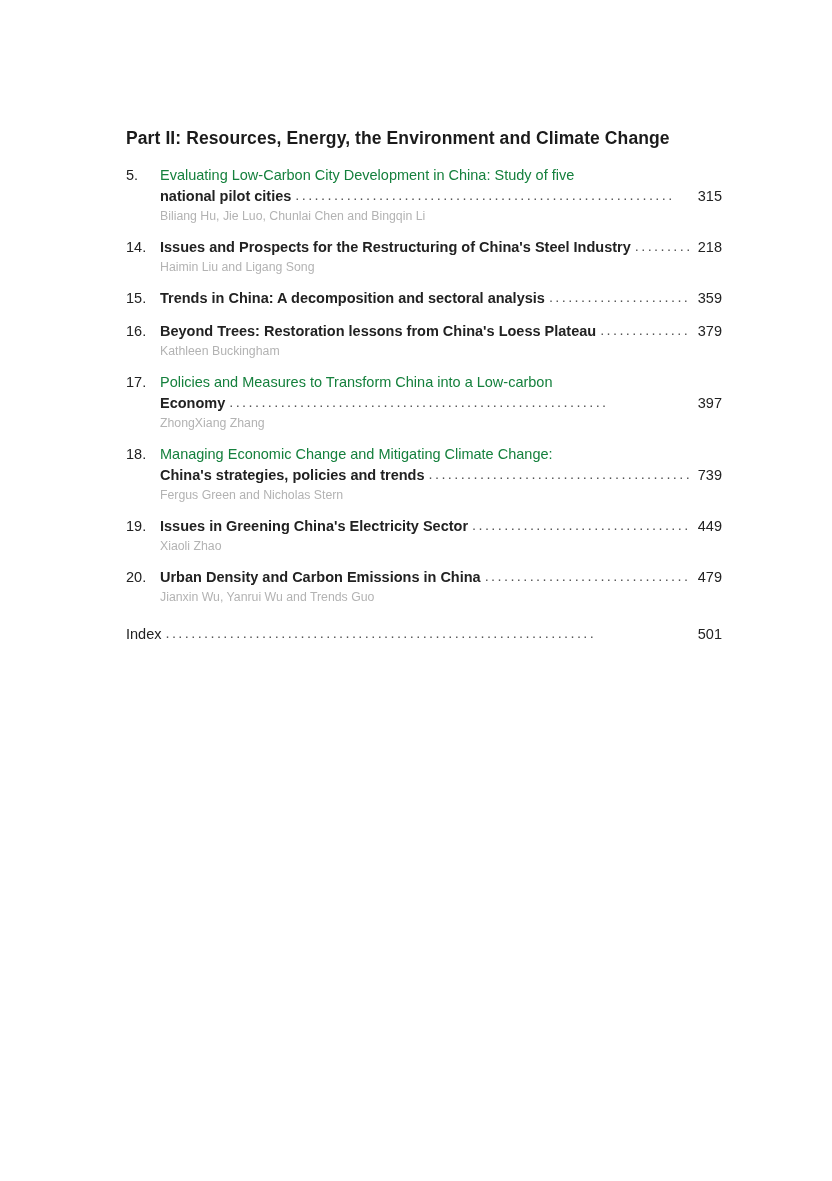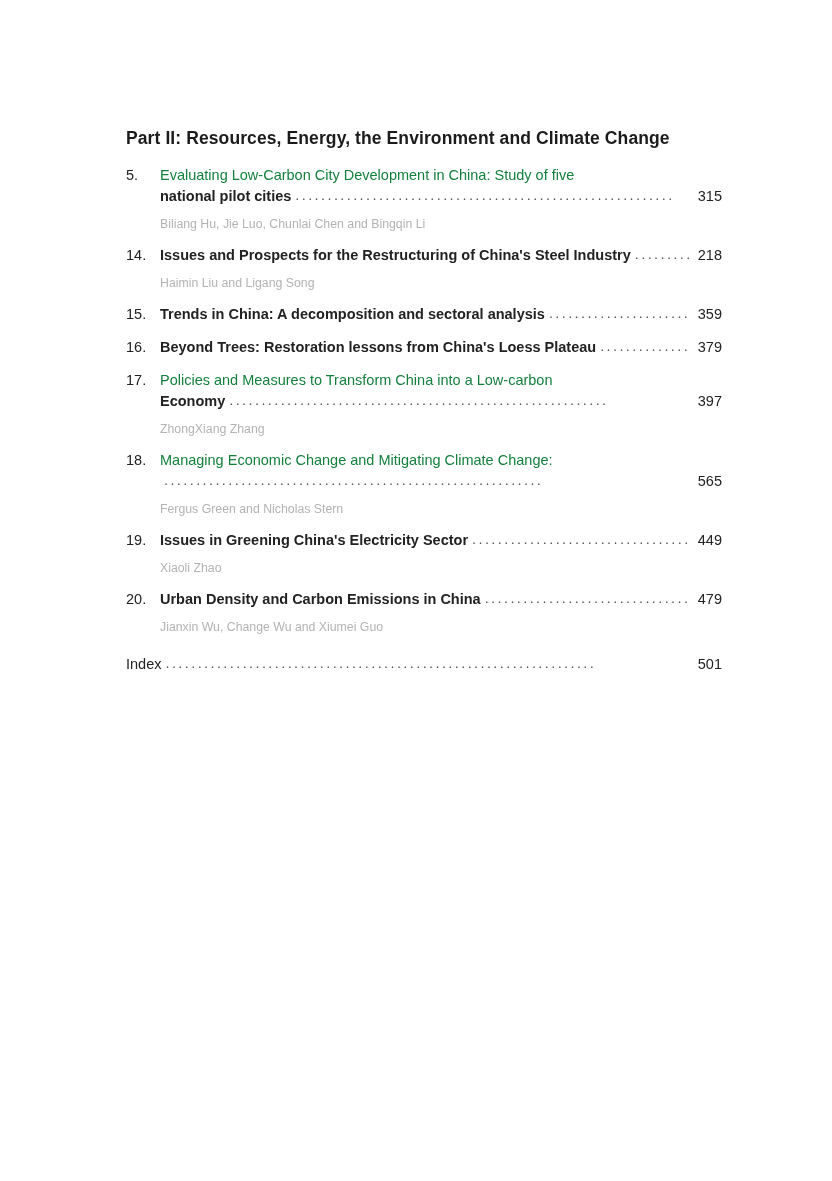--- a/index.html
+++ b/index.html
@@ -81,21 +81,21 @@
     flex: 0 0 auto;
     font-size: 14.5px;
     color: #222222;
     text-align: right;
     min-width: 28px;
   }
   .authors {
     font-size: 12.3px;
     color: #b3b3b3;
     line-height: 18px;
-    margin-top: 8px;
+    margin-top: 0;
   }
   .index-row {
     display: flex;
     align-items: baseline;
     margin-top: 20px;
     font-size: 14.5px;
     color: #222222;
   }
   .index-row .label {
     flex: 0 0 auto;
@@ -149,20 +149,21 @@
     </div>
 
     <div class="toc-entry">
       <div class="entry-num">16.</div>
       <div class="entry-body">
         <div class="entry-title-line">
           <span class="txt">Beyond Trees: Restoration lessons from China's Loess Plateau</span>
           <span class="leader">...........................................................</span>
           <span class="page-num">379</span>
         </div>
+        <div class="authors">Kathleen Buckingham</div>
       </div>
     </div>
 
     <div class="toc-entry">
       <div class="entry-num">17.</div>
       <div class="entry-body">
         <div class="entry-title-first">Policies and Measures to Transform China into a Low-carbon</div>
         <div class="entry-title-line">
           <span class="txt">Economy</span>
           <span class="leader">...........................................................</span>
@@ -170,22 +171,23 @@
         </div>
         <div class="authors">ZhongXiang Zhang</div>
       </div>
     </div>
 
     <div class="toc-entry">
       <div class="entry-num">18.</div>
       <div class="entry-body">
         <div class="entry-title-first">Managing Economic Change and Mitigating Climate Change:</div>
         <div class="entry-title-line">
-          <span class="leader">...........................................................</span>
-          <span class="page-num">565</span>
+          <span class="txt">China's strategies, policies and trends</span>
+          <span class="leader">...........................................................</span>
+          <span class="page-num">739</span>
         </div>
         <div class="authors">Fergus Green and Nicholas Stern</div>
       </div>
     </div>
 
     <div class="toc-entry">
       <div class="entry-num">19.</div>
       <div class="entry-body">
         <div class="entry-title-line">
           <span class="txt">Issues in Greening China's Electricity Sector</span>
@@ -197,21 +199,21 @@
     </div>
 
     <div class="toc-entry">
       <div class="entry-num">20.</div>
       <div class="entry-body">
         <div class="entry-title-line">
           <span class="txt">Urban Density and Carbon Emissions in China</span>
           <span class="leader">...........................................................</span>
           <span class="page-num">479</span>
         </div>
-        <div class="authors">Jianxin Wu, Change Wu and Xiumei Guo</div>
+        <div class="authors">Jianxin Wu, Yanrui Wu and Trends Guo</div>
       </div>
     </div>
 
     <div class="index-row">
       <span class="label">Index</span>
       <span class="leader">...................................................................</span>
       <span class="page-num">501</span>
     </div>
 
   </div>

